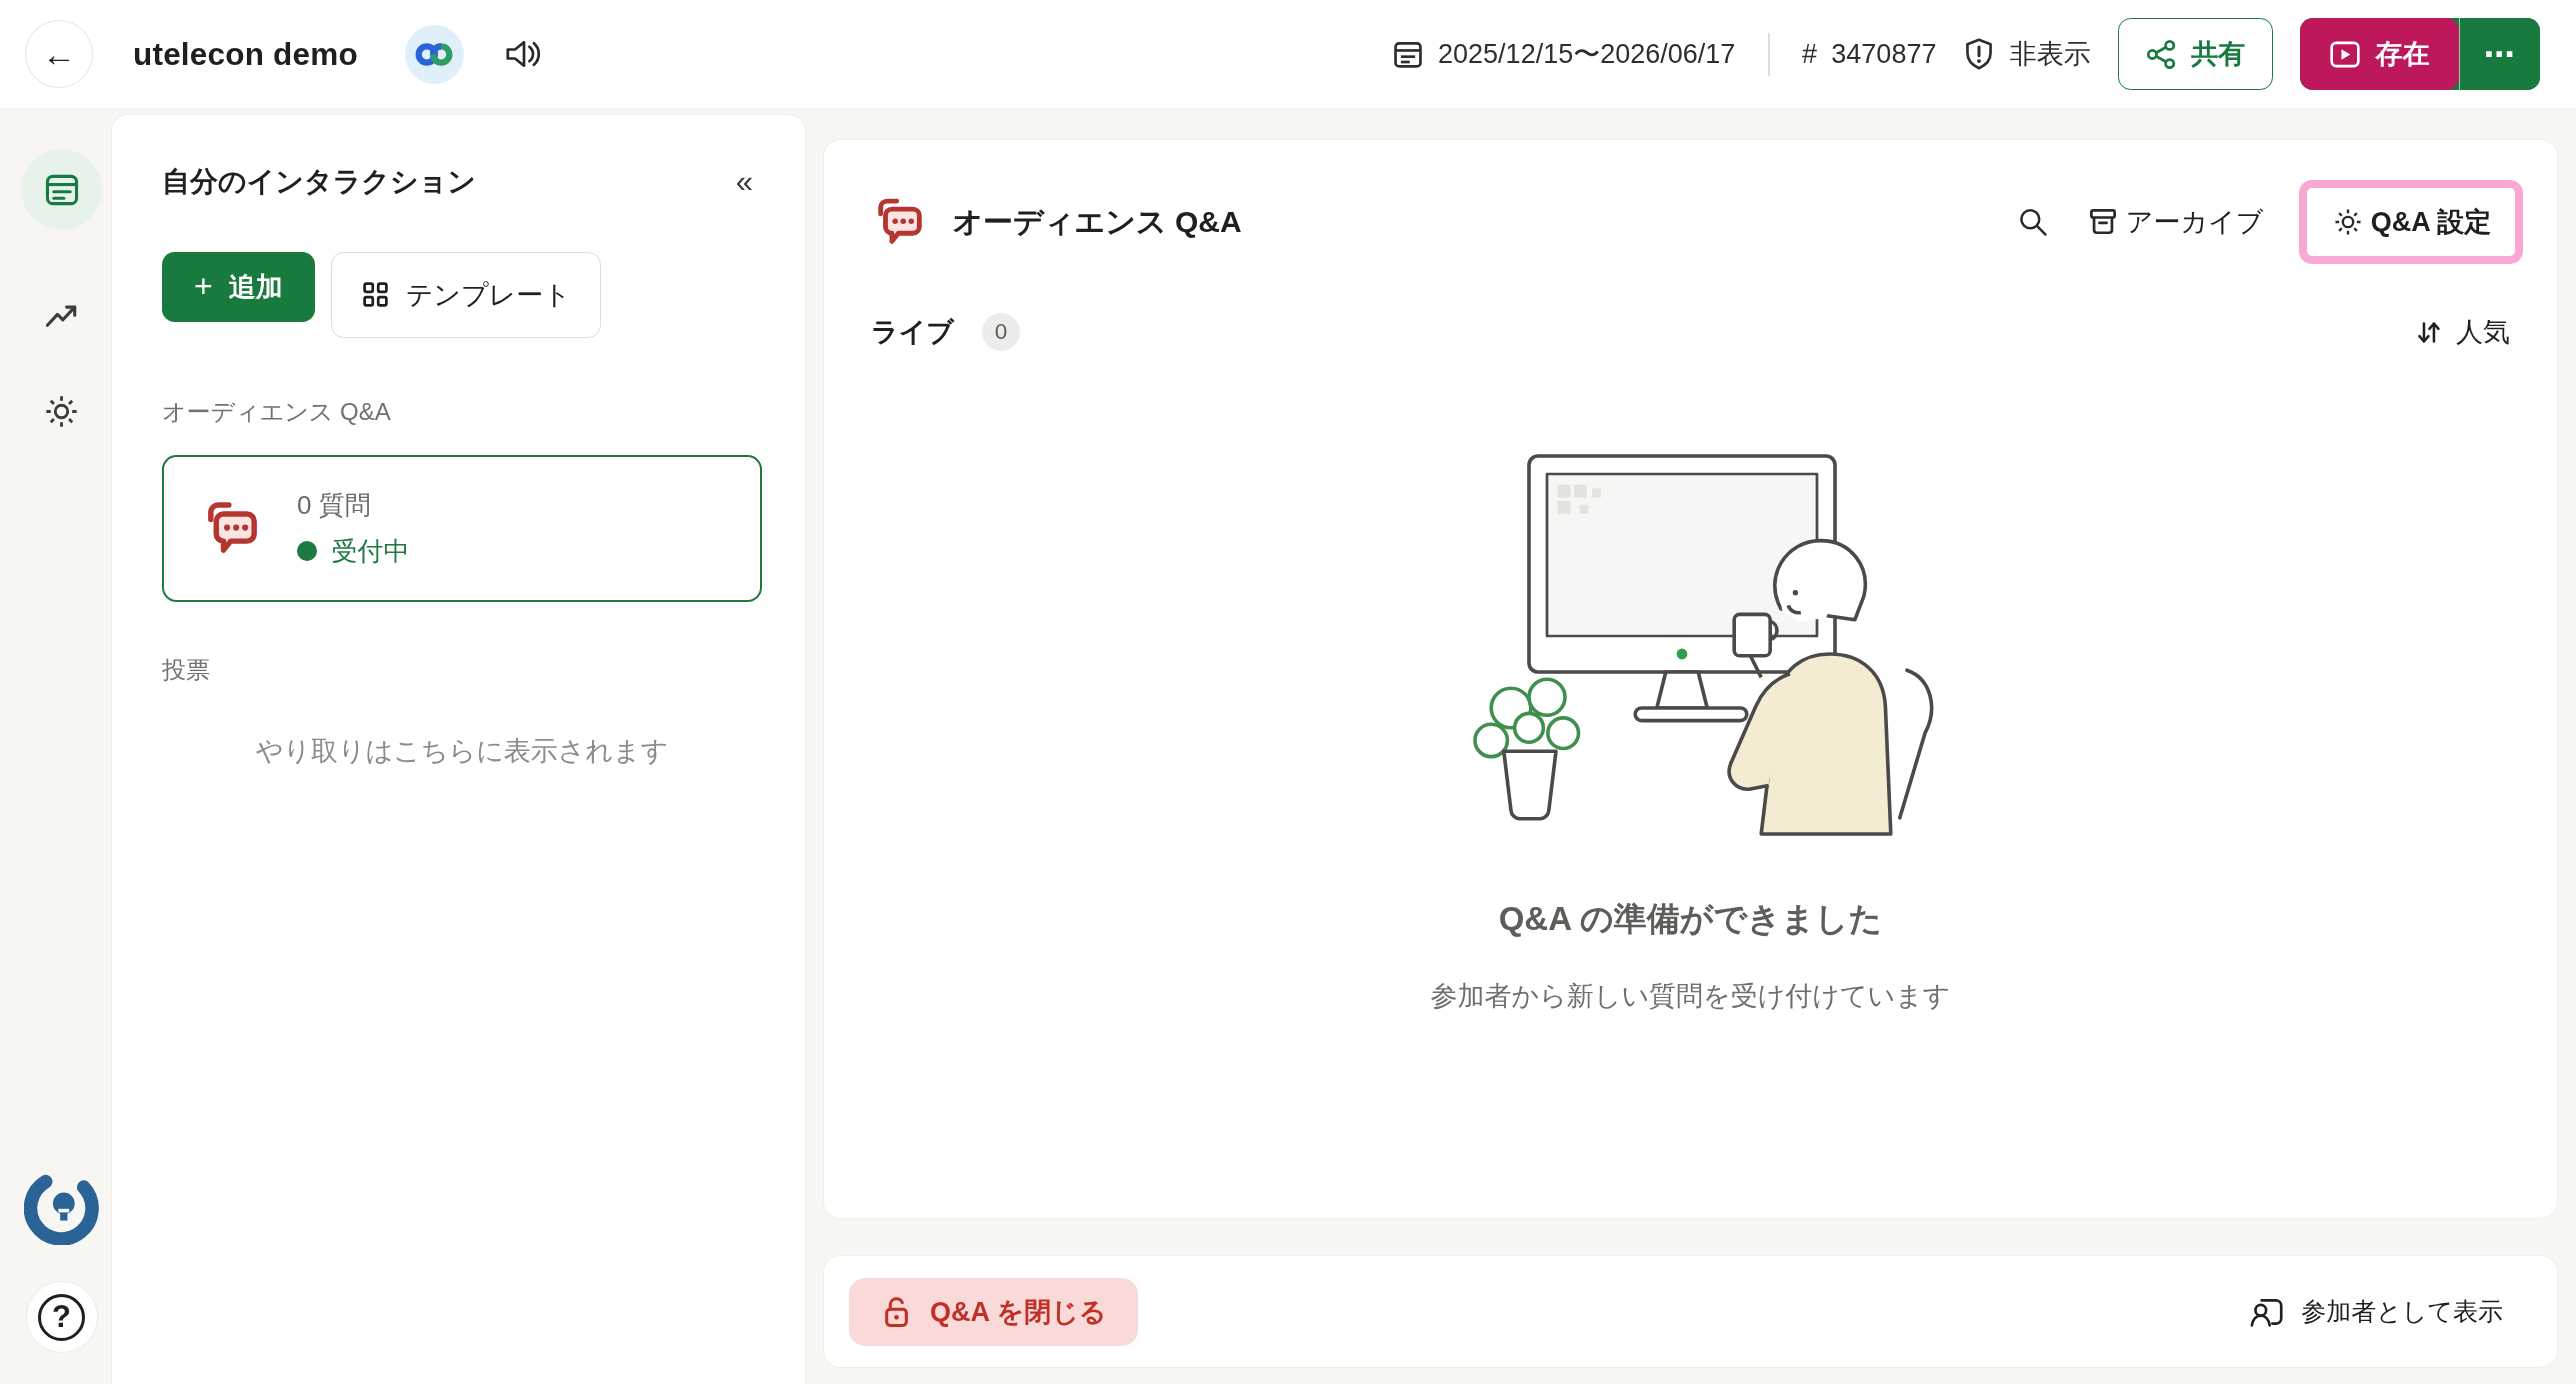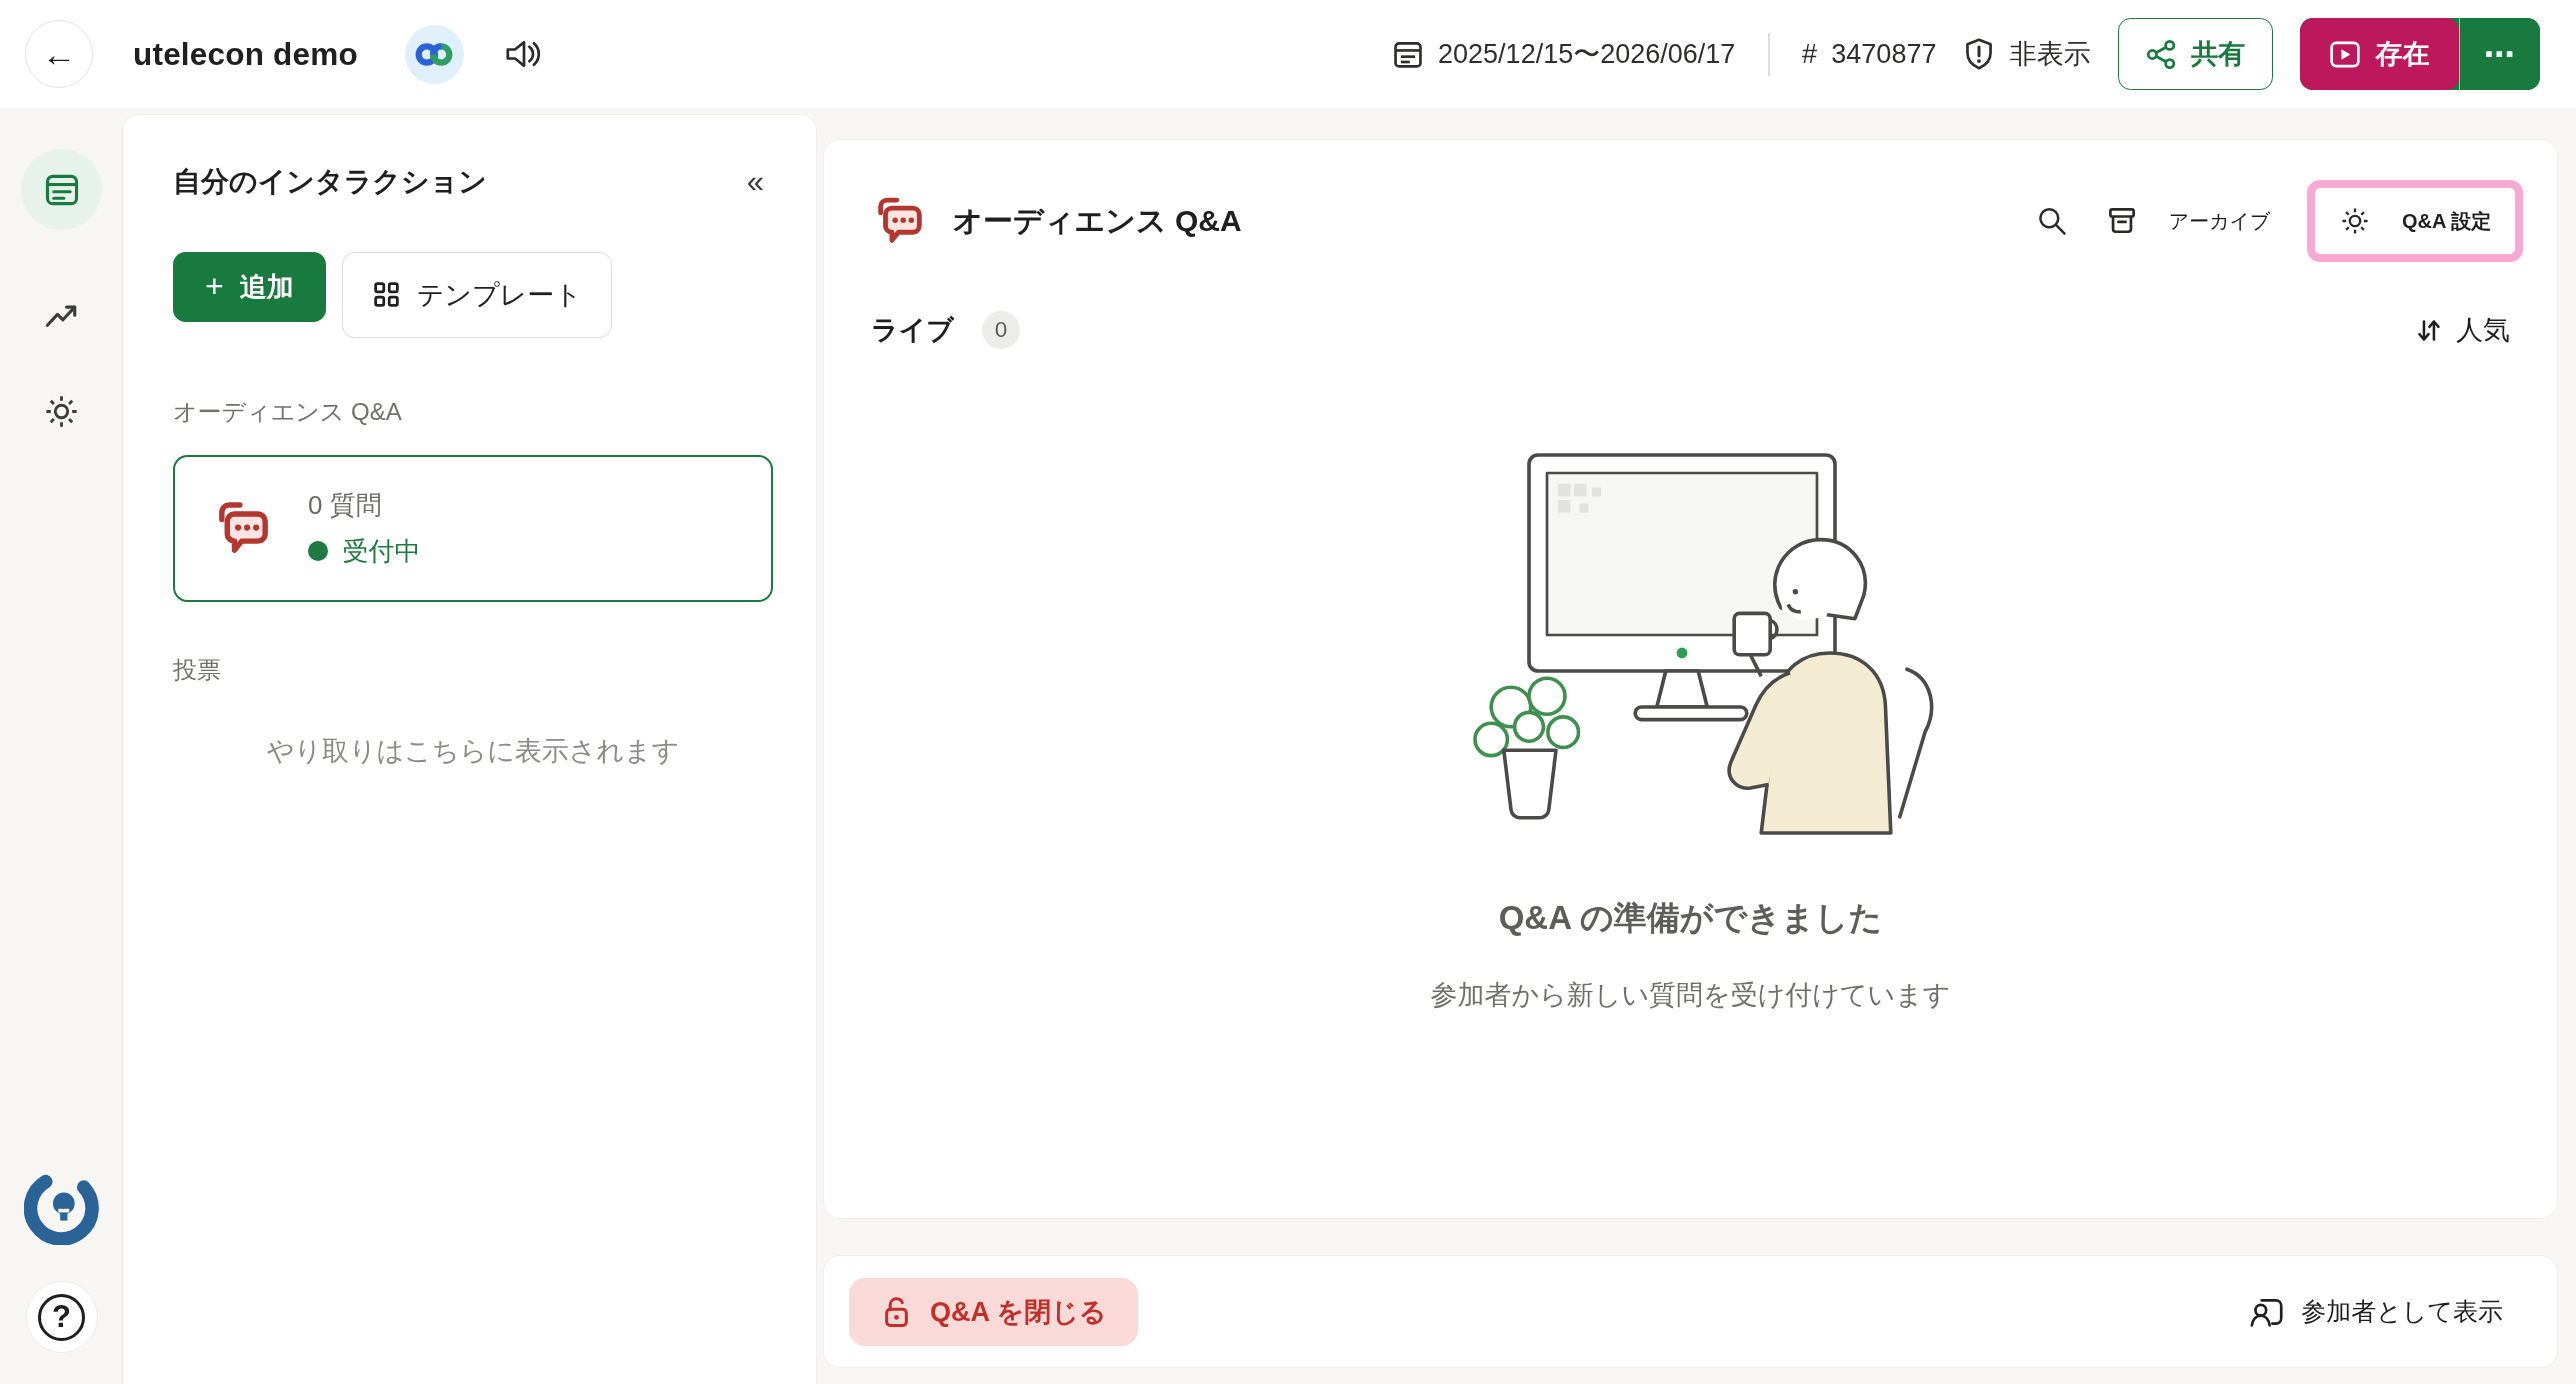--- a/index.html
+++ b/index.html
@@ -43,21 +43,21 @@
   .rail-item.active{ background:#e7f3ea; }
   .rail-spacer{ flex:1; }
   .help-btn{ width:72px; height:72px; border-radius:50%; background:#fff;
              border:1.8px solid #ececea; display:flex; align-items:center; justify-content:center;
              font-size:36px; color:#1f1f1f; cursor:pointer; margin-bottom:31px; }
   .help-circle{ width:47px;height:47px;border-radius:50%;border:3.6px solid #1f1f1f;
                 display:flex;align-items:center;justify-content:center;font-size:31px;font-weight:600;}
 
   
   .left-panel{
-    position:absolute; top:115px; left:123px; width:693px; bottom:0;
+    position:absolute; top:115px; left:112px; width:693px; bottom:0;
     background:#fff; border-radius:16px 16px 0 0; padding:36px 43px 0 50px;
     box-shadow:0 0 0 0.9px #eeeeea;
   }
   .panel-head{ display:flex; align-items:center; justify-content:space-between; margin-top:7.2px; }
   .panel-title{ font-size:28px; font-weight:700; }
   .collapse{ font-size:31px; color:#3c3c3a; cursor:pointer; padding:5.4px 9px; }
   .panel-actions{ display:flex; gap:16px; margin-top:47px; }
   .btn-add{ background:#187a3f; color:#fff; padding:0 32px; gap:16px; height:70px; }
   .btn-add .plus{ font-size:32px; font-weight:400; }
   .btn-template{ background:#fff; border:1.8px solid #dcdcd8; color:#1f1f1f; padding:0 29px; gap:16px; height:86px; font-weight:400; }
@@ -76,21 +76,21 @@
   
   .main-card{
     position:absolute; top:140px; left:824px; width:1733px; height:1078px;
     background:#fff; border-radius:16px; box-shadow:0 0 0 0.9px #eeeeea;
     padding:40px 47px 0 47px; display:flex; flex-direction:column;
   }
   .main-head{ display:flex; align-items:center; }
   .main-title-wrap{ display:flex; align-items:center; gap:23.4px; }
   .main-title{ font-size:30px; font-weight:700; }
   .main-head-actions{ margin-left:auto; display:flex; align-items:center; gap:36px; }
-  .head-action{ display:flex; align-items:center; gap:30px; font-size:20px; color:#1f1f1f; cursor:pointer; }
+  .head-action{ display:flex; align-items:center; gap:6px; font-size:27px; color:#1f1f1f; cursor:pointer; }
   .settings-annotated{ border:8px solid #f9a8d4; border-radius:13px; padding:16px 23.4px; margin-right:-12.6px; }
   .tabs-row{ display:flex; align-items:center; margin-top:49px; }
   .tab-live{ display:flex; align-items:center; gap:28px; font-size:27px; font-weight:600; cursor:pointer; }
   .badge{ min-width:38px; height:38px; border-radius:19px; background:#ececea; color:#5d5d5a;
           font-size:22.5px; display:flex; align-items:center; justify-content:center; padding:0 7.2px; font-weight:400; }
   .sort{ margin-left:auto; display:flex; align-items:center; gap:12.6px; font-size:27px; cursor:pointer; }
   .empty-state{ flex:1; display:flex; flex-direction:column; align-items:center; justify-content:center; padding-bottom:117px; }
   .empty-title{ font-size:33px; font-weight:700; color:#5d5d5a; margin-top:54px; }
   .empty-subtitle{ font-size:27px; color:#6f6f6b; margin-top:36px; }
 

